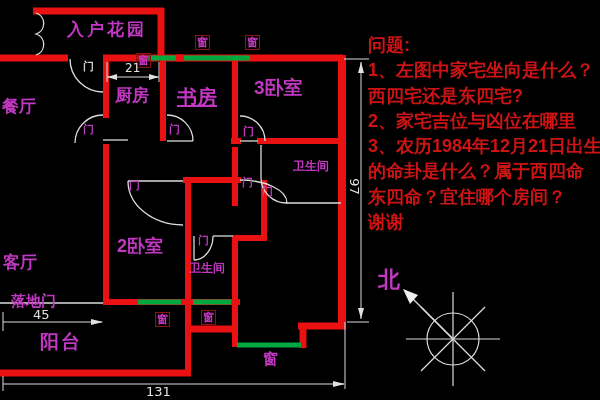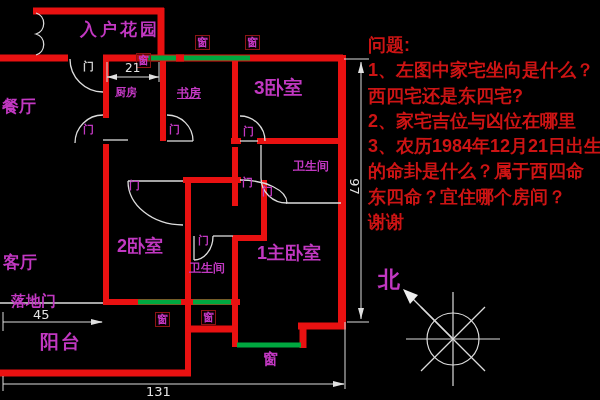--- a/index.html
+++ b/index.html
@@ -103,30 +103,29 @@
       <circle cx="453" cy="339" r="26"></circle>
       <line x1="406" y1="339" x2="500" y2="339"></line>
       <line x1="453" y1="292" x2="453" y2="386"></line>
       <line x1="421" y1="307" x2="485" y2="371"></line>
       <line x1="485" y1="307" x2="421" y2="371"></line>
       <line x1="412" y1="298" x2="453" y2="339"></line>
     </g>
     <polygon points="403,289 418,295 410,304" fill="#eeeeee"></polygon>
   </svg>
 
-  <span class="lbl" style="left:80px;top:21px;font-size:17px;letter-spacing:3px;">入户花园</span>
+  <span class="lbl" style="left:67px;top:21px;font-size:17px;letter-spacing:3px;">入户花园</span>
   <span class="lbl" style="left:2px;top:98px;font-size:17px;">餐厅</span>
-  <span class="lbl" style="left:115px;top:87px;font-size:11px;">厨房</span>
-  <span class="lbl" style="left:177px;top:87px;font-size:12px;text-decoration:underline;">书房</span>
+  <span class="lbl" style="left:115px;top:87px;font-size:17px;">厨房</span>
+  <span class="lbl" style="left:177px;top:87px;font-size:20px;text-decoration:underline;">书房</span>
   <span class="lbl" style="left:254px;top:78px;font-size:19px;">3卧室</span>
   <span class="lbl" style="left:293px;top:160px;font-size:12px;">卫生间</span>
   <span class="lbl" style="left:3px;top:241px;font-size:17px;margin-top:13px;">客厅</span>
   <span class="lbl" style="left:117px;top:237px;font-size:18px;">2卧室</span>
   <span class="lbl" style="left:189px;top:262px;font-size:12px;">卫生间</span>
-  <span class="lbl" style="left:257px;top:244px;font-size:18px;">1主卧室</span>
   <span class="lbl" style="left:11px;top:293px;font-size:15px;">落地门</span>
   <span class="lbl" style="left:40px;top:332px;font-size:19px;letter-spacing:2px;">阳台</span>
   <span class="lbl" style="left:378px;top:269px;font-size:22px;">北</span>
 
   <span class="tag box" style="left:136px;top:53px;">窗</span>
   <span class="tag box" style="left:195px;top:35px;">窗</span>
   <span class="tag box" style="left:245px;top:35px;">窗</span>
   <span class="tag box" style="left:155px;top:312px;">窗</span>
   <span class="tag box" style="left:201px;top:310px;">窗</span>
   <span class="tag" style="left:263px;top:351px;font-size:15px;">窗</span>

